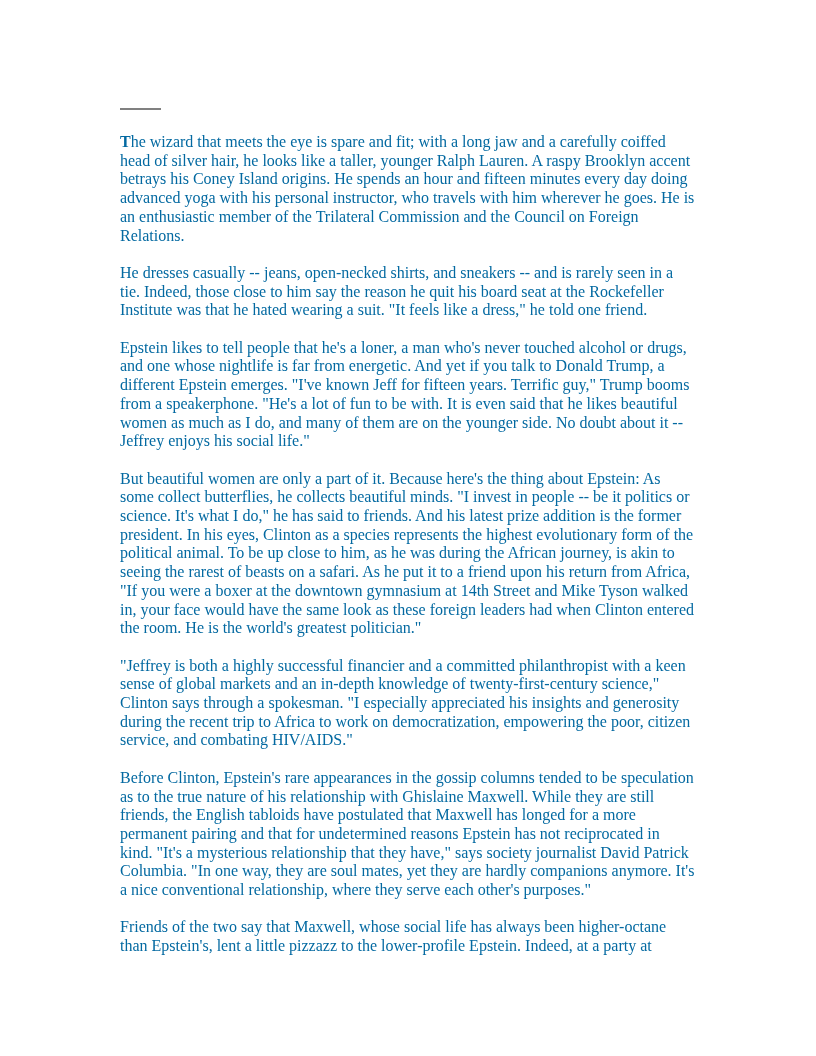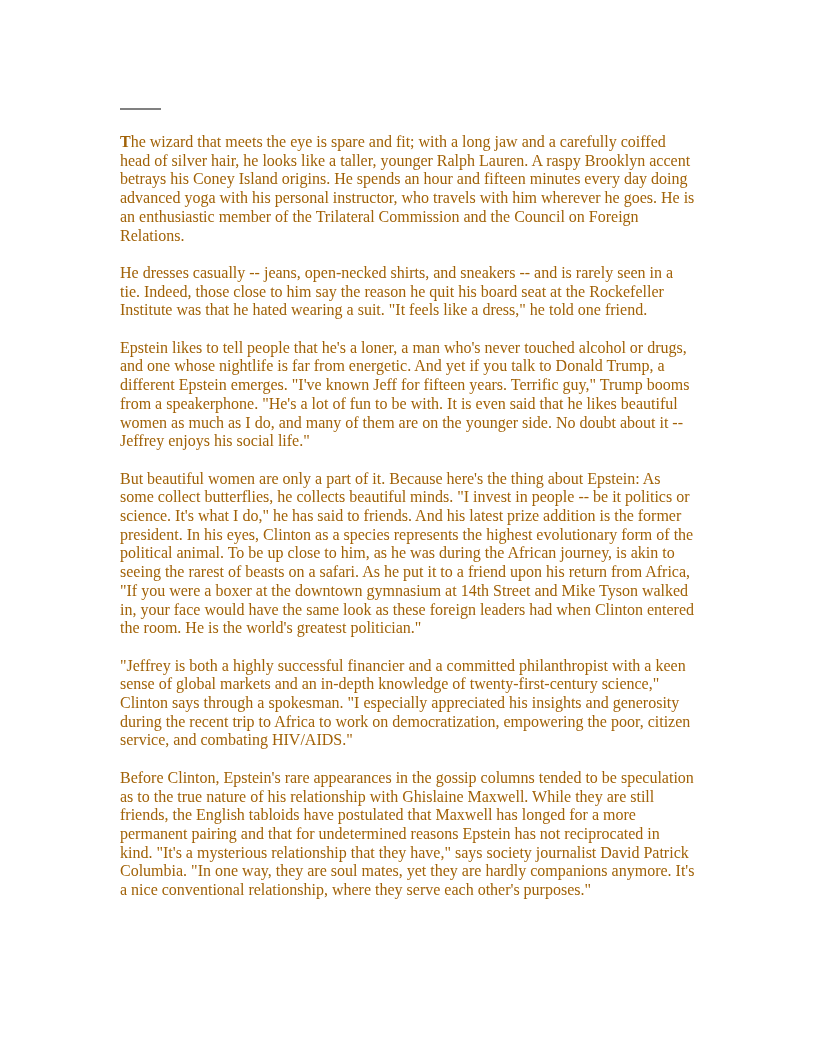--- a/index.html
+++ b/index.html
@@ -7,21 +7,21 @@
     padding: 0;
     background: #ffffff;
   }
   .page {
     position: relative;
     width: 816px;
     height: 1056px;
     background: #ffffff;
     overflow: hidden;
     font-family: "Liberation Serif", serif;
-    color: #a16207;
+    color: #0369a1;
   }
   .content {
     position: absolute;
     left: 120px;
     top: 108px;
     width: 575px;
   }
   .divider {
     width: 41px;
     height: 2px;
@@ -45,15 +45,16 @@
 <div class="page">
   <div class="content">
     <div class="divider"></div>
     <div class="article">
       <p><span class="lead-initial">T</span><span>he wizard that meets the eye is spare and fit; with a long jaw and a carefully coiffed head of silver hair, he looks like a taller, younger Ralph Lauren. A raspy Brooklyn accent betrays his Coney Island origins. He spends an hour and fifteen minutes every day doing advanced yoga with his personal instructor, who travels with him wherever he goes. He is an enthusiastic member of the Trilateral Commission and the Council on Foreign Relations.</span></p>
       <p>He dresses casually -- jeans, open-necked shirts, and sneakers -- and is rarely seen in a tie. Indeed, those close to him say the reason he quit his board seat at the Rockefeller Institute was that he hated wearing a suit. "It feels like a dress," he told one friend.</p>
       <p>Epstein likes to tell people that he's a loner, a man who's never touched alcohol or drugs, and one whose nightlife is far from energetic. And yet if you talk to Donald Trump, a different Epstein emerges. "I've known Jeff for fifteen years. Terrific guy," Trump booms from a speakerphone. "He's a lot of fun to be with. It is even said that he likes beautiful women as much as I do, and many of them are on the younger side. No doubt about it -- Jeffrey enjoys his social life."</p>
       <p>But beautiful women are only a part of it. Because here's the thing about Epstein: As some collect butterflies, he collects beautiful minds. "I invest in people -- be it politics or science. It's what I do," he has said to friends. And his latest prize addition is the former president. In his eyes, Clinton as a species represents the highest evolutionary form of the political animal. To be up close to him, as he was during the African journey, is akin to seeing the rarest of beasts on a safari. As he put it to a friend upon his return from Africa, "If you were a boxer at the downtown gymnasium at 14th Street and Mike Tyson walked in, your face would have the same look as these foreign leaders had when Clinton entered the room. He is the world's greatest politician."</p>
       <p>"Jeffrey is both a highly successful financier and a committed philanthropist with a keen sense of global markets and an in-depth knowledge of twenty-first-century science," Clinton says through a spokesman. "I especially appreciated his insights and generosity during the recent trip to Africa to work on democratization, empowering the poor, citizen service, and combating HIV/AIDS."</p>
       <p>Before Clinton, Epstein's rare appearances in the gossip columns tended to be speculation as to the true nature of his relationship with Ghislaine Maxwell. While they are still friends, the English tabloids have postulated that Maxwell has longed for a more permanent pairing and that for undetermined reasons Epstein has not reciprocated in kind. "It's a mysterious relationship that they have," says society journalist David Patrick Columbia. "In one way, they are soul mates, yet they are hardly companions anymore. It's a nice conventional relationship, where they serve each other's purposes."</p>
+      <p>Friends of the two say that Maxwell, whose social life has always been higher-octane than Epstein's, lent a little pizzazz to the lower-profile Epstein. Indeed, at a party at</p>
     </div>
   </div>
 </div>
 
 </body></html>

